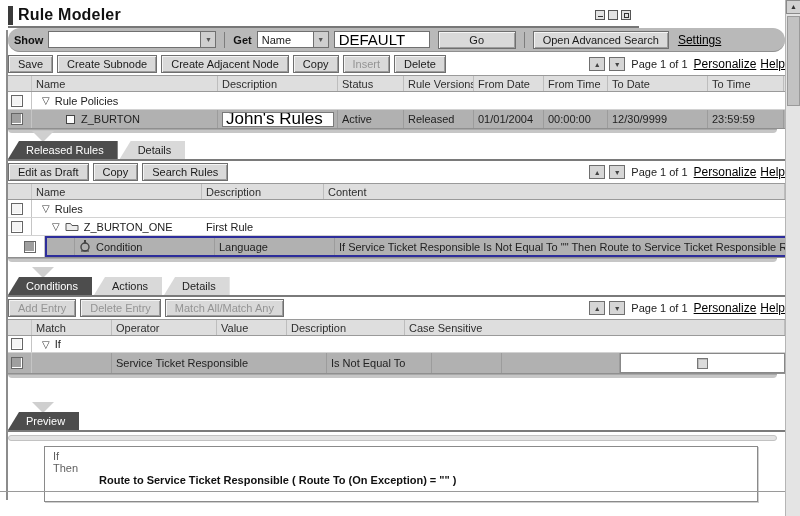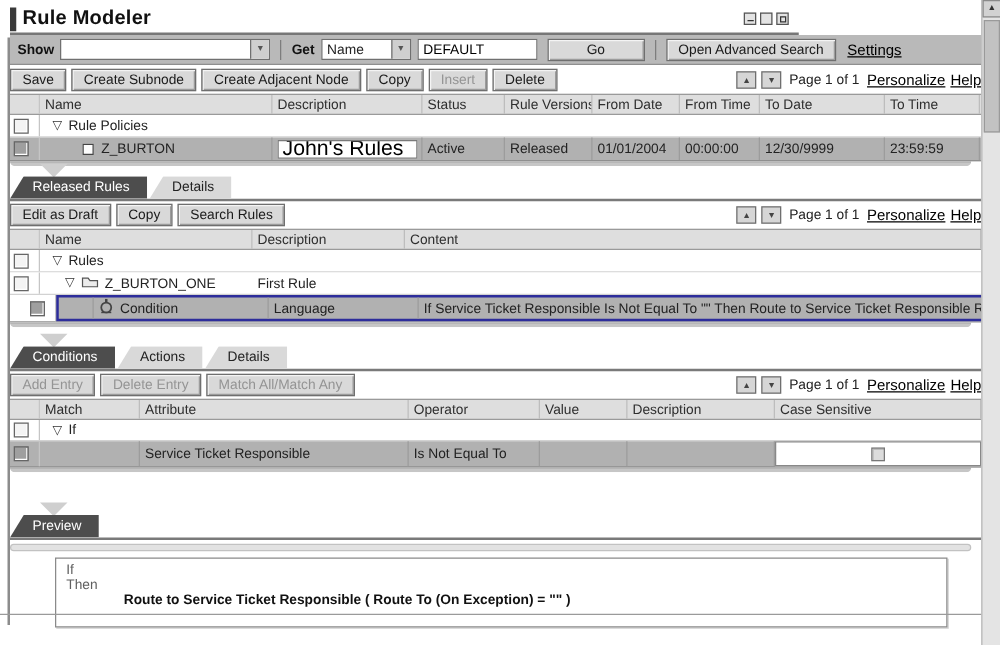--- a/index.html
+++ b/index.html
@@ -13,26 +13,26 @@
   
   .titlebar { position:absolute; left:8px; top:4px; width:631px; height:24px; border-bottom:2px solid #777; display:flex; align-items:center; }
   .title-marker { width:5px; height:19px; background:#3a3a3a; margin-right:5px; }
   .page-title { font-size:16px; font-weight:bold; color:#111; letter-spacing:0.2px; }
   .win-controls { margin-left:auto; margin-right:8px; display:flex; gap:3px; }
   .win-box { width:10px; height:10px; border:1px solid #555; background:#e3e3e3; position:relative; cursor:pointer; }
   .win-box .bar { position:absolute; left:2px; bottom:2px; width:5px; height:1px; background:#333; }
   .win-box .sq { position:absolute; left:2px; top:2px; width:5px; height:5px; border:1px solid #333; }
 
   
-  .filterbar { position:absolute; left:8px; top:28px; width:777px; height:24px; background:#b9b9b9; border-bottom:1px solid #8f8f8f; display:flex; align-items:center; gap:5px; padding:0 6px; }
+  .filterbar { position:absolute; left:8px; top:28px; width:777px; height:24px; background:#b9b9b9; border-bottom:1px solid #8f8f8f; display:flex; align-items:center; gap:5px; padding:0 6px;border-radius:12px; }
   .flabel { font-weight:bold; color:#111; }
   .dropdown { background:#fff; border:1px solid #707070; height:17px; display:flex; align-items:center; }
   .dd-value { flex:1; padding:0 4px; white-space:nowrap; overflow:hidden; }
   .dd-btn { width:15px; height:15px; background:#cfcfcf; border-left:1px solid #707070; display:flex; align-items:center; justify-content:center; font-size:7px; color:#555; cursor:pointer; }
-  .txtinput { height:17px; border:1px solid #707070; background:#fff; font-family:inherit; font-size:11px; padding:0 4px; }
+  .txtinput { height:17px; border:1px solid #707070; background:#fff; font-family:inherit; font-size:15px; padding:0 4px; }
   .vsep { width:1px; height:16px; background:#7d7d7d; margin:0 3px; }
   .btn { background:#d9d9d9; border:1px solid #6f6f6f; box-shadow:inset 1px 1px 0 #f4f4f4, inset -1px -1px 0 #9c9c9c; font-family:inherit; font-size:11px; color:#1a1a1a; padding:1px 9px; height:18px; line-height:14px; cursor:pointer; white-space:nowrap; }
   .btn.disabled { color:#949494; cursor:default; }
   .link { color:#000000; text-decoration:underline; font-size:12px; cursor:pointer; white-space:nowrap; }
 
   
   .section { position:absolute; left:8px; width:777px; }
   .toolbar-row { display:flex; align-items:center; gap:4px; height:22px; }
   .pager { margin-left:auto; display:flex; align-items:center; gap:4px; }
   .pg-btn { width:16px; height:14px; background:#d6d6d6; border:1px solid #6f6f6f; font-size:7px; color:#444; line-height:11px; text-align:center; padding:0; cursor:pointer; }
@@ -283,21 +283,20 @@
         <button class="pg-btn">▲</button>
         <button class="pg-btn">▼</button>
         <span class="pg-text">Page 1 of 1</span>
         <span class="link">Personalize</span>
         <span class="link">Help</span>
       </div>
     </div>
     <div class="thead">
       <div class="selcol"></div>
       <div class="cell t3-match">Match</div>
-      <div class="cell t3-attr">Attribute</div>
       <div class="cell t3-op">Operator</div>
       <div class="cell t3-val">Value</div>
       <div class="cell t3-desc">Description</div>
       <div class="cell t3-case">Case Sensitive</div>
     </div>
     <div class="row" style="height:17px">
       <div class="selcol">
           <div class="selbox"></div>
         </div>
       <div class="cell" style="padding-left:10px">

